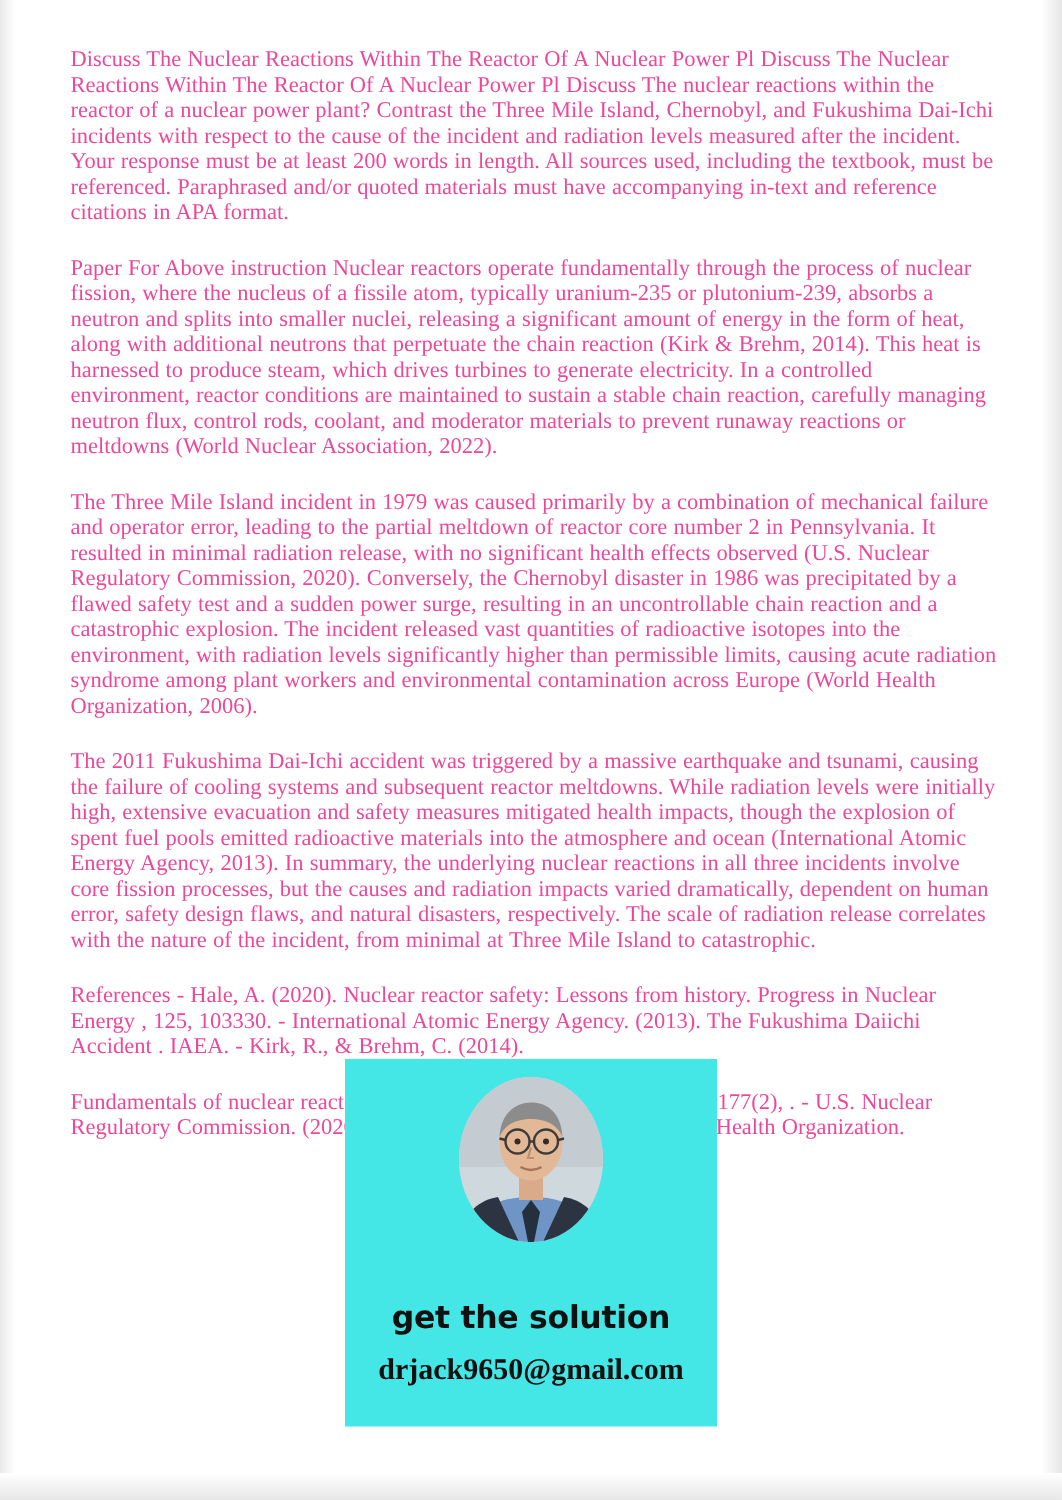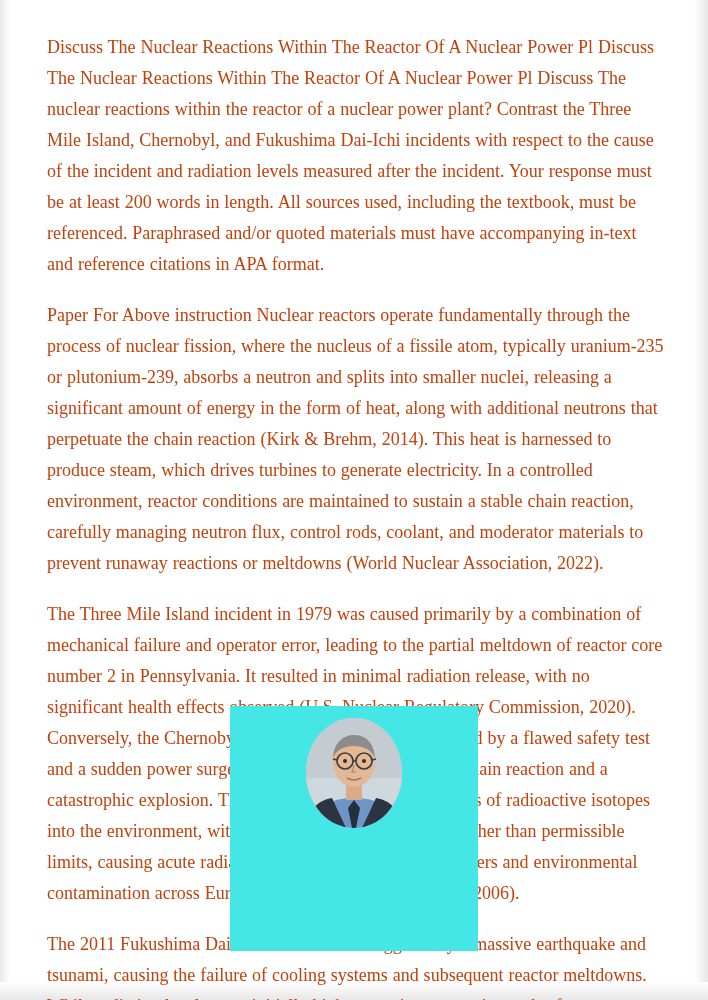--- a/index.html
+++ b/index.html
@@ -23,25 +23,25 @@
     height: 1000px;
     background: #ffffff;
   }
   .doc-body {
     position: absolute;
     left: 47px;
     top: 32px;
     width: 618px;
   }
   .para {
-    font-size: 18px;
-    line-height: 31px;
+    font-size: 15px;
+    line-height: 17px;
     text-align: left;
     margin: 0 0 20px 0;
-    color: #c2410c;
+    color: #ec4899;
     word-spacing: 0.4px;
   }
   .para:last-child {
     margin-bottom: 0;
   }
   
   .overlay-card {
     position: absolute;
     left: 230px;
     top: 706px;
@@ -149,15 +149,17 @@
         <line x1="31" y1="42" x2="27" y2="41" stroke="#3b3b3b" stroke-width="1.6"></line>
         <line x1="66" y1="42" x2="70" y2="41" stroke="#3b3b3b" stroke-width="1.6"></line>
 
         <circle cx="39" cy="43" r="2" fill="#3a2b22"></circle>
         <circle cx="58" cy="43" r="2" fill="#3a2b22"></circle>
 
         <path d="M48 47 L46 54 L50 54" fill="none" stroke="#bf8e6c" stroke-width="1.4"></path>
         <path d="M41 60 Q48 64 55 60" fill="none" stroke="#a9705a" stroke-width="1.6"></path>
       </svg>
     </div>
+    <div class="overlay-line2">get the solution</div>
+    <div class="overlay-email">drjack9650@gmail.com</div>
   </div>
 
 </div>
 
 </body></html>

